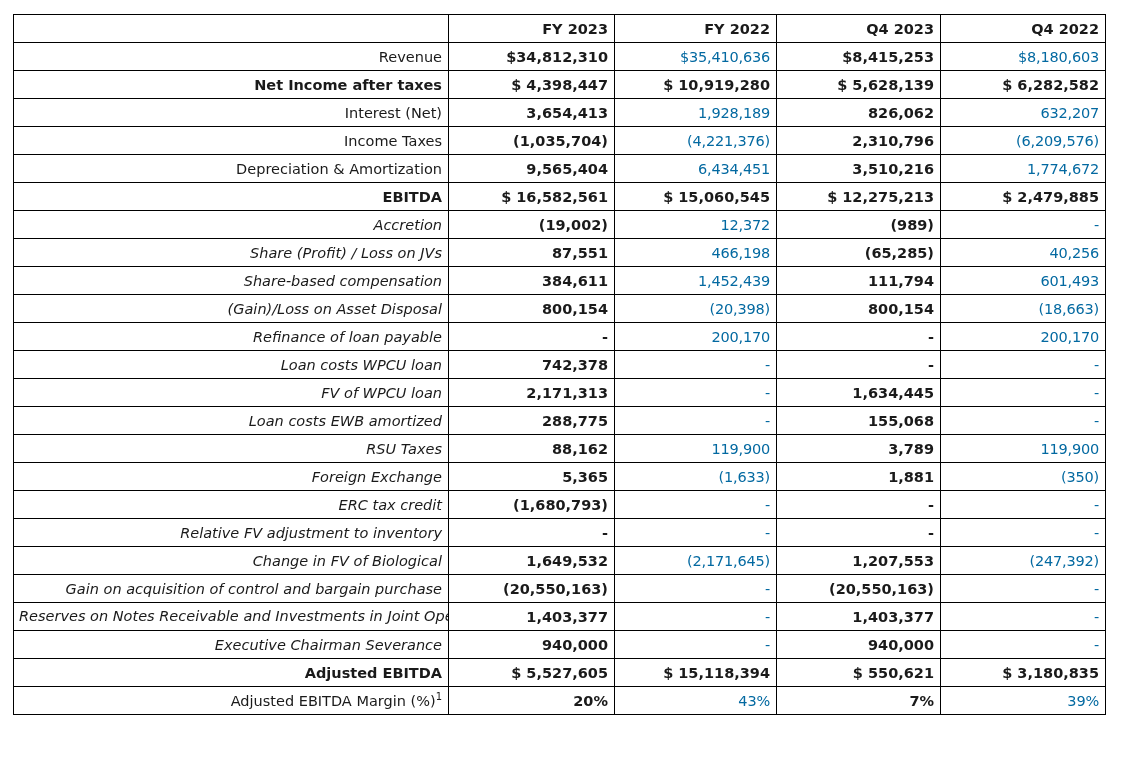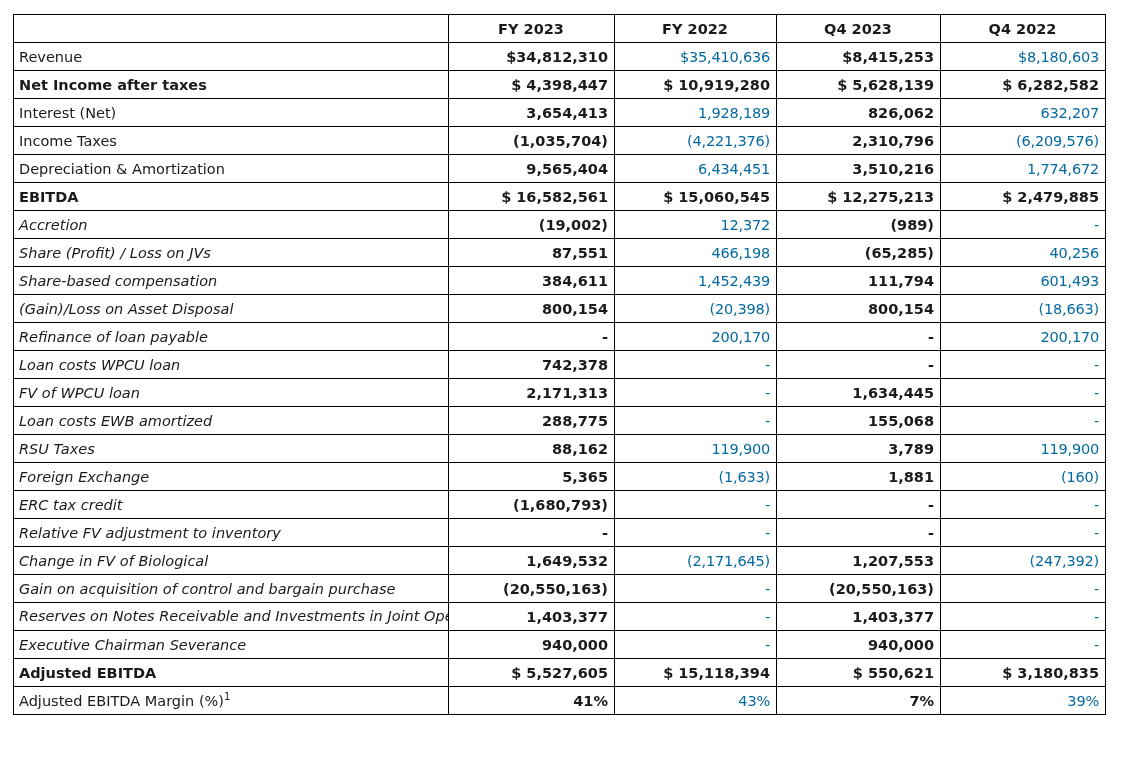--- a/index.html
+++ b/index.html
@@ -12,22 +12,22 @@
     table-layout: fixed;
   }
   table.fin td, table.fin th {
     border: 1px solid #000;
     height: 27px;
     padding: 0 6px 0 5px;
     vertical-align: middle;
     white-space: nowrap;
     overflow: hidden;
   }
-  table.fin th { font-weight: bold; }
-  td.label { text-align: left; padding-left: 5px; }
+  table.fin th { text-align: right; font-weight: bold; }
+  td.label { text-align: right; padding-left: 5px; }
   td.num { text-align: right; }
   td.bold, th.bold { font-weight: bold; }
   td.thin { font-weight: normal; color: #0369a1; letter-spacing: -0.2px; }
   td.italic { font-style: italic; }
   td.tall { height: 44px; vertical-align: top; padding-top: 5px; white-space: normal; line-height: 17px; }
   td.tall-num { vertical-align: top; padding-top: 5px; }
   sup { font-size: 10px; vertical-align: super; line-height: 0; }
   col.c0 { width: 435px; }
   col.c1 { width: 166px; }
   col.c2 { width: 162px; }
@@ -158,21 +158,21 @@
         <td class="num bold">88,162</td>
         <td class="num thin">119,900</td>
         <td class="num bold">3,789</td>
         <td class="num thin">119,900</td>
       </tr>
       <tr>
         <td class="label italic"><span>Foreign Exchange</span></td>
         <td class="num bold">5,365</td>
         <td class="num thin">(1,633)</td>
         <td class="num bold">1,881</td>
-        <td class="num thin">(160)</td>
+        <td class="num thin">(350)</td>
       </tr>
       <tr>
         <td class="label italic"><span>ERC tax credit</span></td>
         <td class="num bold">(1,680,793)</td>
         <td class="num thin">-</td>
         <td class="num bold">-</td>
         <td class="num thin">-</td>
       </tr>
       <tr>
         <td class="label italic"><span>Relative FV adjustment to inventory</span></td>
@@ -211,19 +211,19 @@
       </tr>
       <tr>
         <td class="label bold"><span>Adjusted EBITDA</span></td>
         <td class="num bold">$ 5,527,605</td>
         <td class="num bold">$ 15,118,394</td>
         <td class="num bold">$ 550,621</td>
         <td class="num bold">$ 3,180,835</td>
       </tr>
       <tr>
         <td class="label"><span>Adjusted EBITDA Margin (%)</span><sup>1</sup></td>
-        <td class="num bold">41%</td>
+        <td class="num bold">20%</td>
         <td class="num thin">43%</td>
         <td class="num bold">7%</td>
         <td class="num thin">39%</td>
       </tr>
     </tbody>
 </table>
 
 </body></html>

